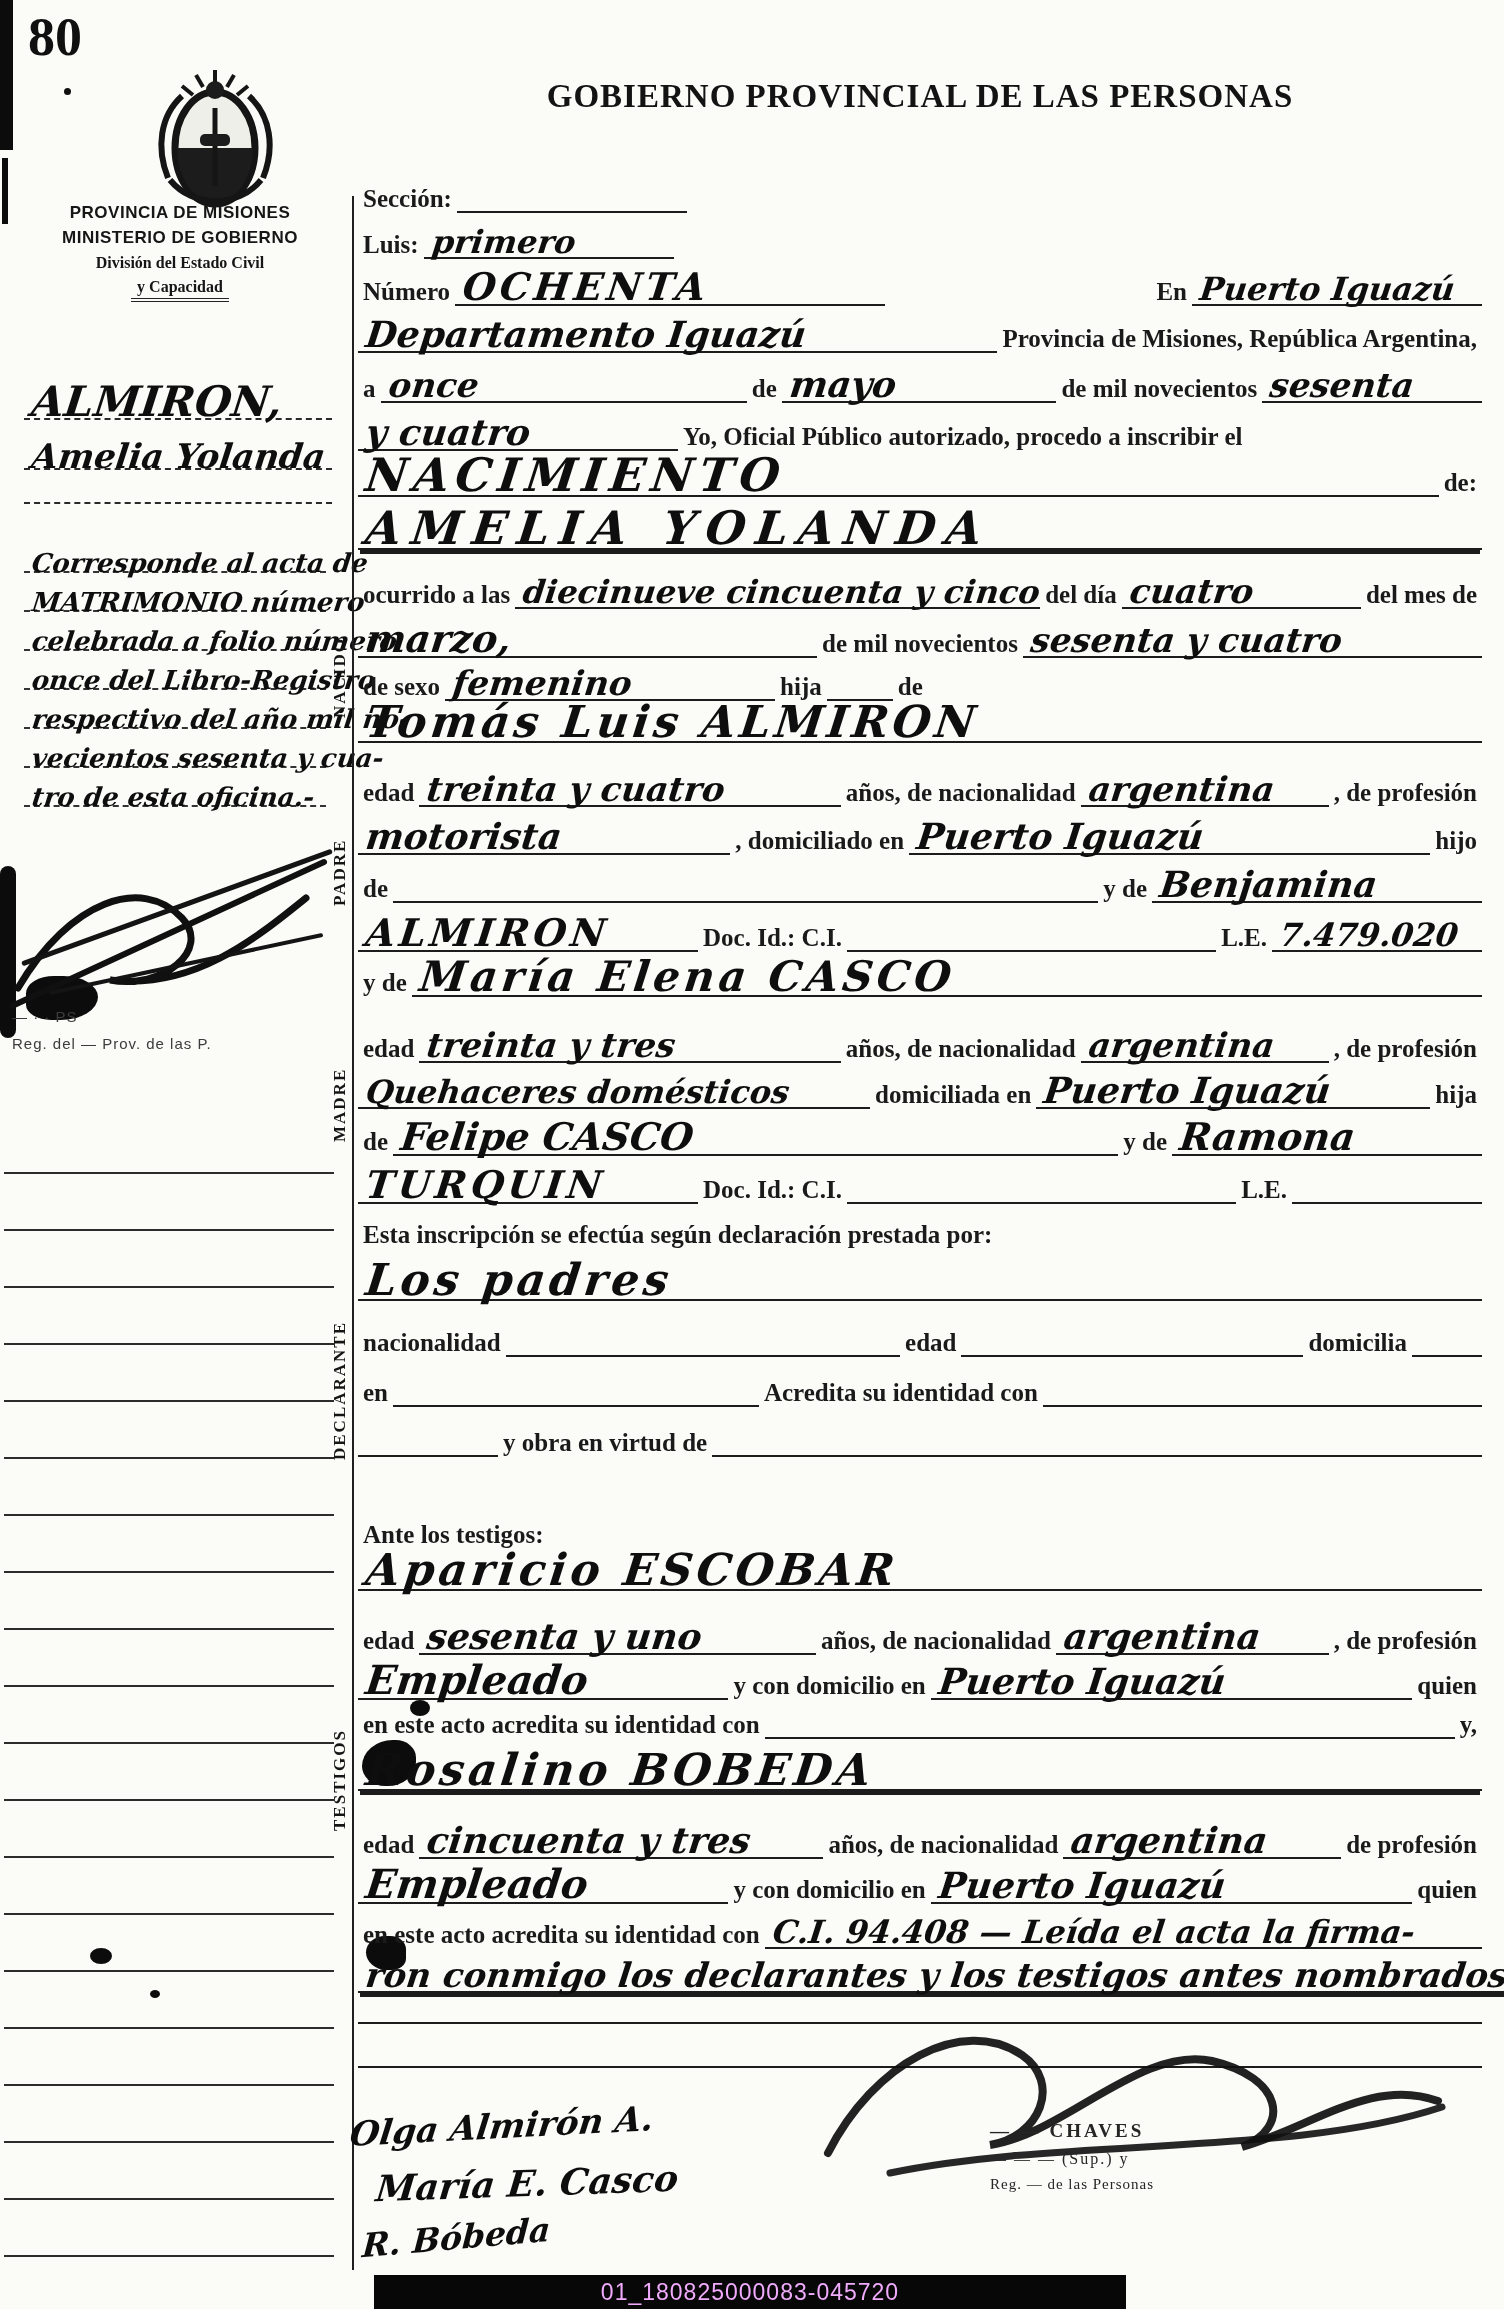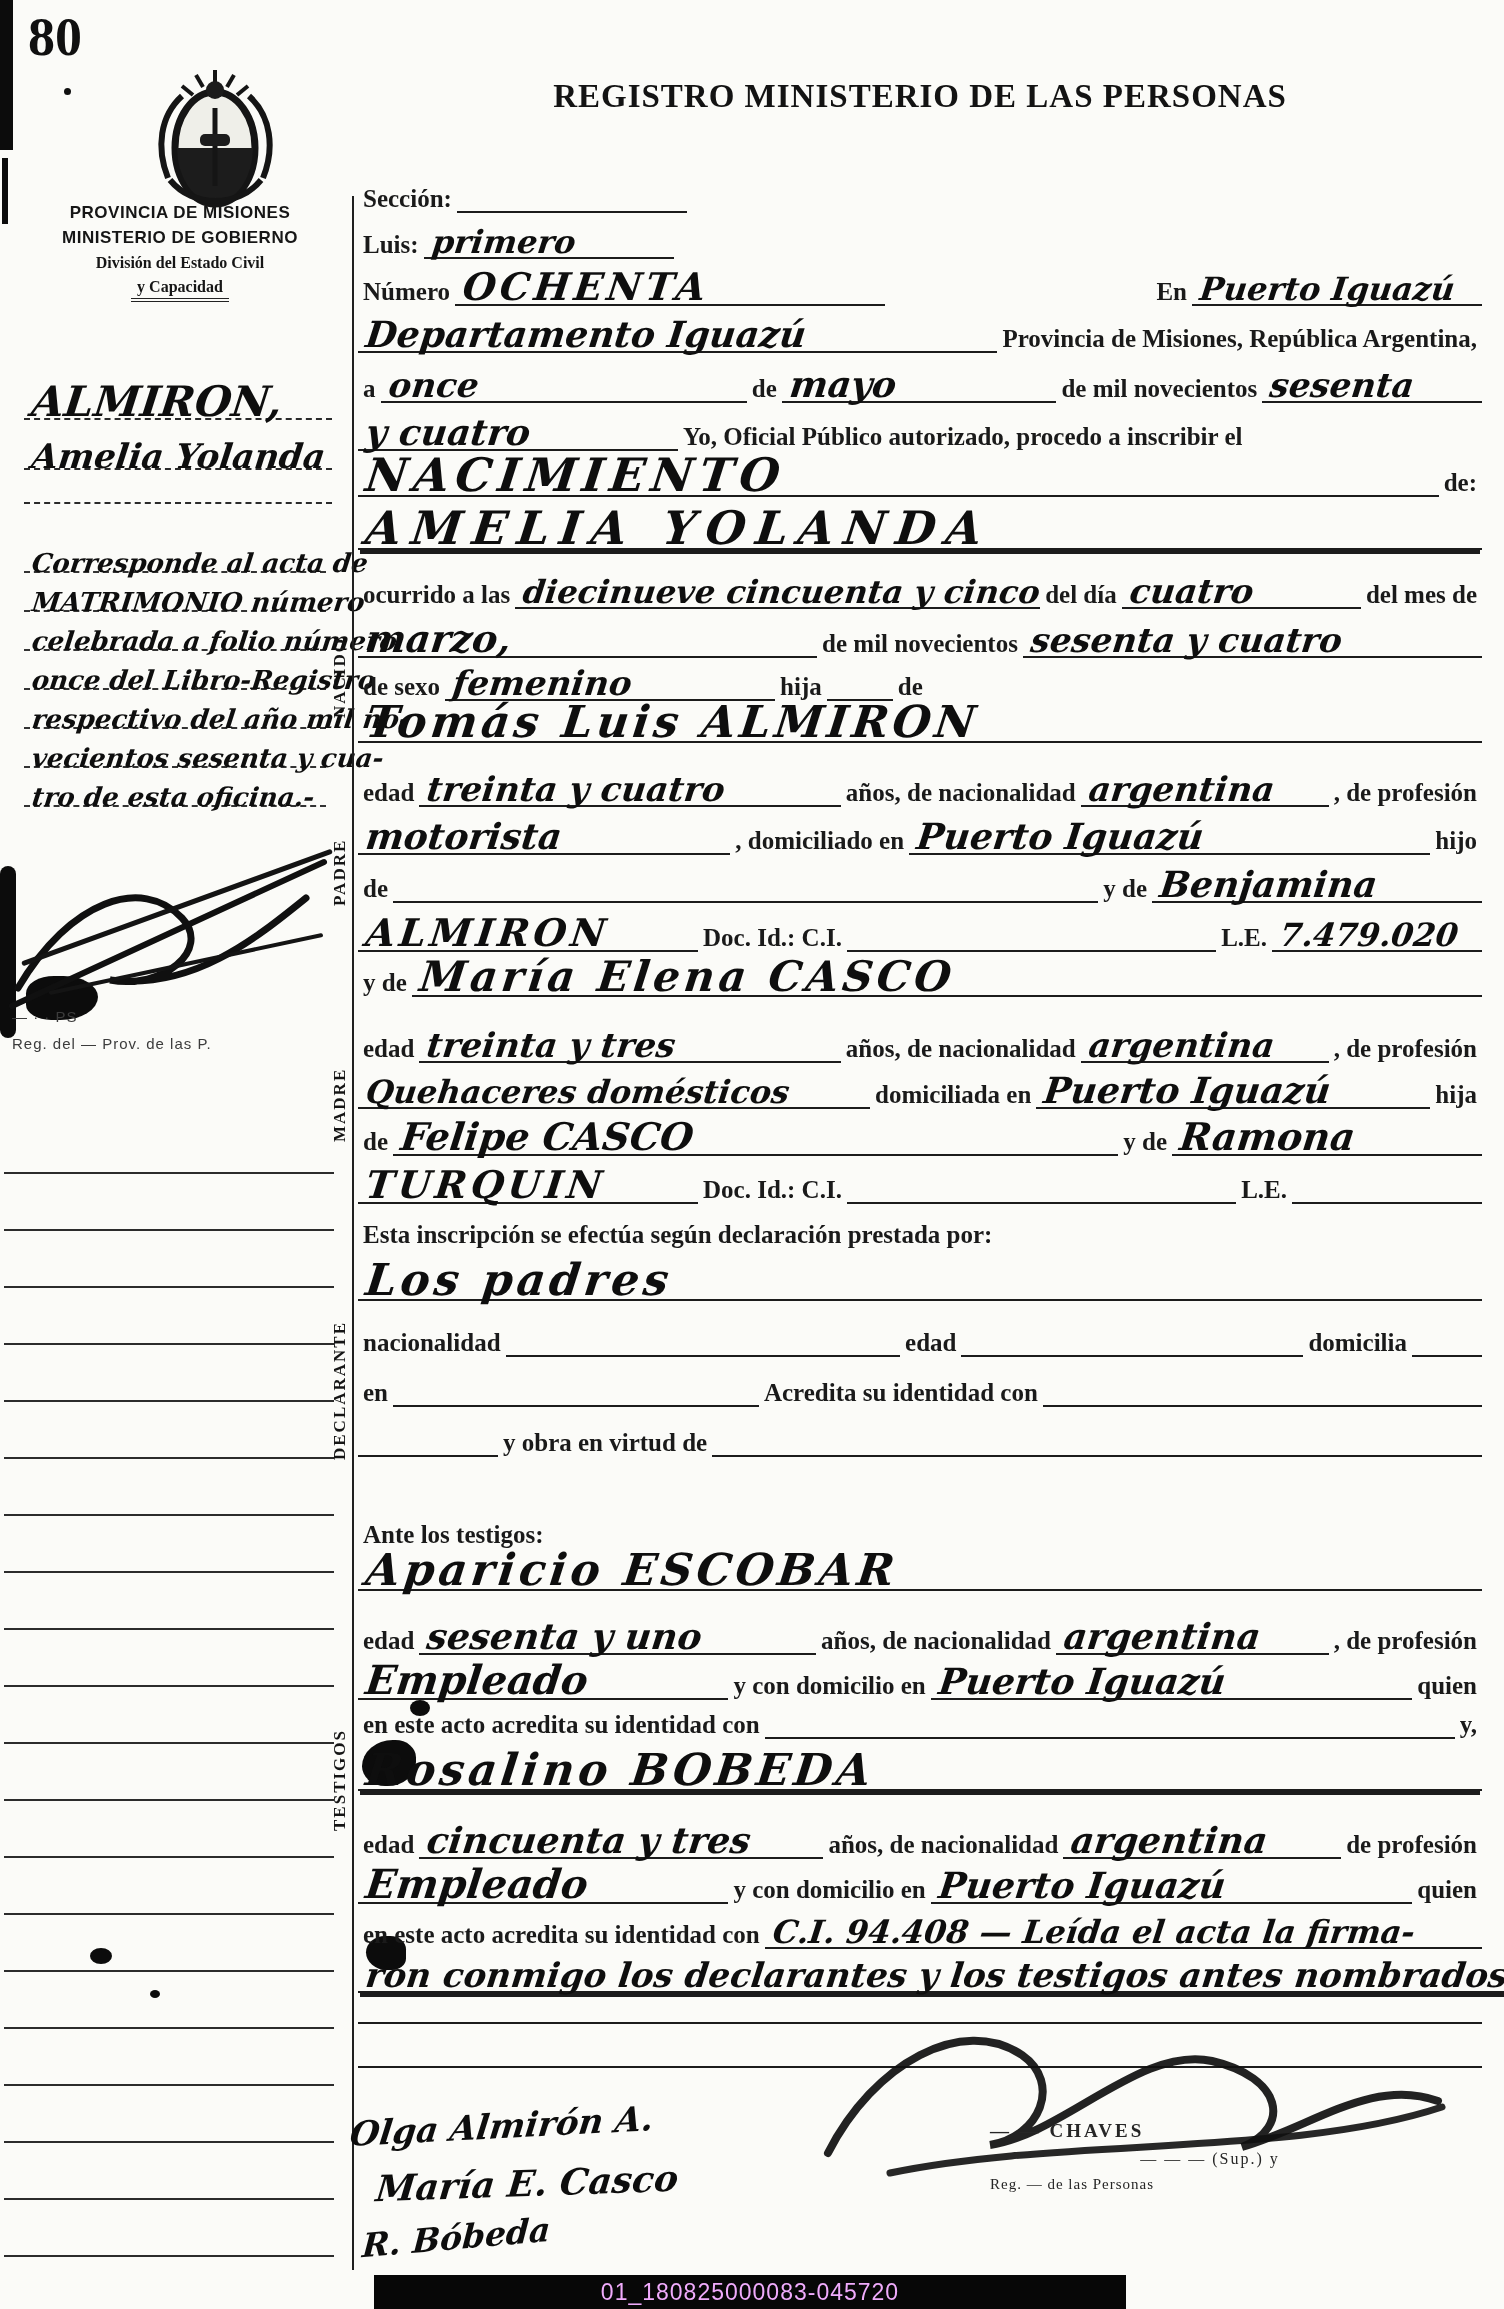--- a/index.html
+++ b/index.html
@@ -49,21 +49,21 @@
   .vdivider { position:absolute; left:352px; top:196px; height:2074px; width:2px; background:#1f1f1f; }
   .vlabel { position:absolute; left:326px; width:28px; display:flex; align-items:center; justify-content:center;
     writing-mode:vertical-rl; transform:rotate(180deg);
     font-weight:700; font-size:17px; letter-spacing:2px; color:#151515; }
   
   .blob { position:absolute; background:#0c0c0c; }
   
   .big-sig { position:absolute; left:810px; top:1985px; }
   .stamp { position:absolute; left:990px; top:2120px; width:440px; color:#262626; }
   .stamp .s1 { font-weight:700; font-size:19px; letter-spacing:3px; }
-  .stamp .s2 { font-size:16px; letter-spacing:2px; margin-top:8px;text-align:center; }
+  .stamp .s2 { font-size:16px; letter-spacing:2px; margin-top:8px; }
   .stamp .s3 { font-size:15px; letter-spacing:1px; margin-top:8px; }
   .bl-sigs { position:absolute; left:350px; top:2106px; width:520px; }
   .bl-sigs .f { font-family:"DejaVu Serif", serif; font-style:italic; font-weight:700; color:#0d0d0d; }
   .f1 { font-size:34px; transform:rotate(-3deg) skewX(-10deg); display:inline-block; }
   .f2 { font-size:36px; transform:rotate(-2deg) skewX(-8deg); display:inline-block; margin-top:16px; margin-left:26px; }
   .f3 { font-size:33px; transform:rotate(-5deg) skewX(-9deg); display:inline-block; margin-top:14px; margin-left:12px; }
   
   .footer-bar { position:absolute; left:374px; top:2275px; width:752px; height:34px; background:#070707;
     display:flex; align-items:center; justify-content:center; }
   .footer-bar span { font-family:"Liberation Sans", sans-serif; font-size:23px; letter-spacing:1px; color:#f0abfc; }
@@ -97,21 +97,21 @@
       <line x1="79" y1="19" x2="86" y2="7"></line>
         <line x1="45" y1="27" x2="34" y2="18"></line>
       <line x1="89" y1="27" x2="100" y2="18"></line>
     </g>
     <circle cx="67" cy="22" r="9" fill="#1c1c1c"></circle>
     <path d="M20,110 C8,80 12,48 34,28" fill="none" stroke="#151515" stroke-width="6"></path>
     <path d="M115,110 C127,80 123,48 101,28" fill="none" stroke="#151515" stroke-width="6"></path>
     <path d="M22,112 C45,140 90,140 113,112" fill="none" stroke="#151515" stroke-width="6"></path>
   </svg>
 
-  <div class="doc-title">REGISTRO MINISTERIO DE LAS PERSONAS</div>
+  <div class="doc-title">GOBIERNO PROVINCIAL DE LAS PERSONAS</div>
 
   <div class="letterhead">
     <div class="lh1">PROVINCIA DE MISIONES</div>
     <div class="lh2">MINISTERIO DE GOBIERNO</div>
     <div class="lh3">División del Estado Civil</div>
     <div><span class="lh4">y Capacidad</span></div>
   </div>
 
   <div class="mname">
     <div class="l" style="height:62px">

